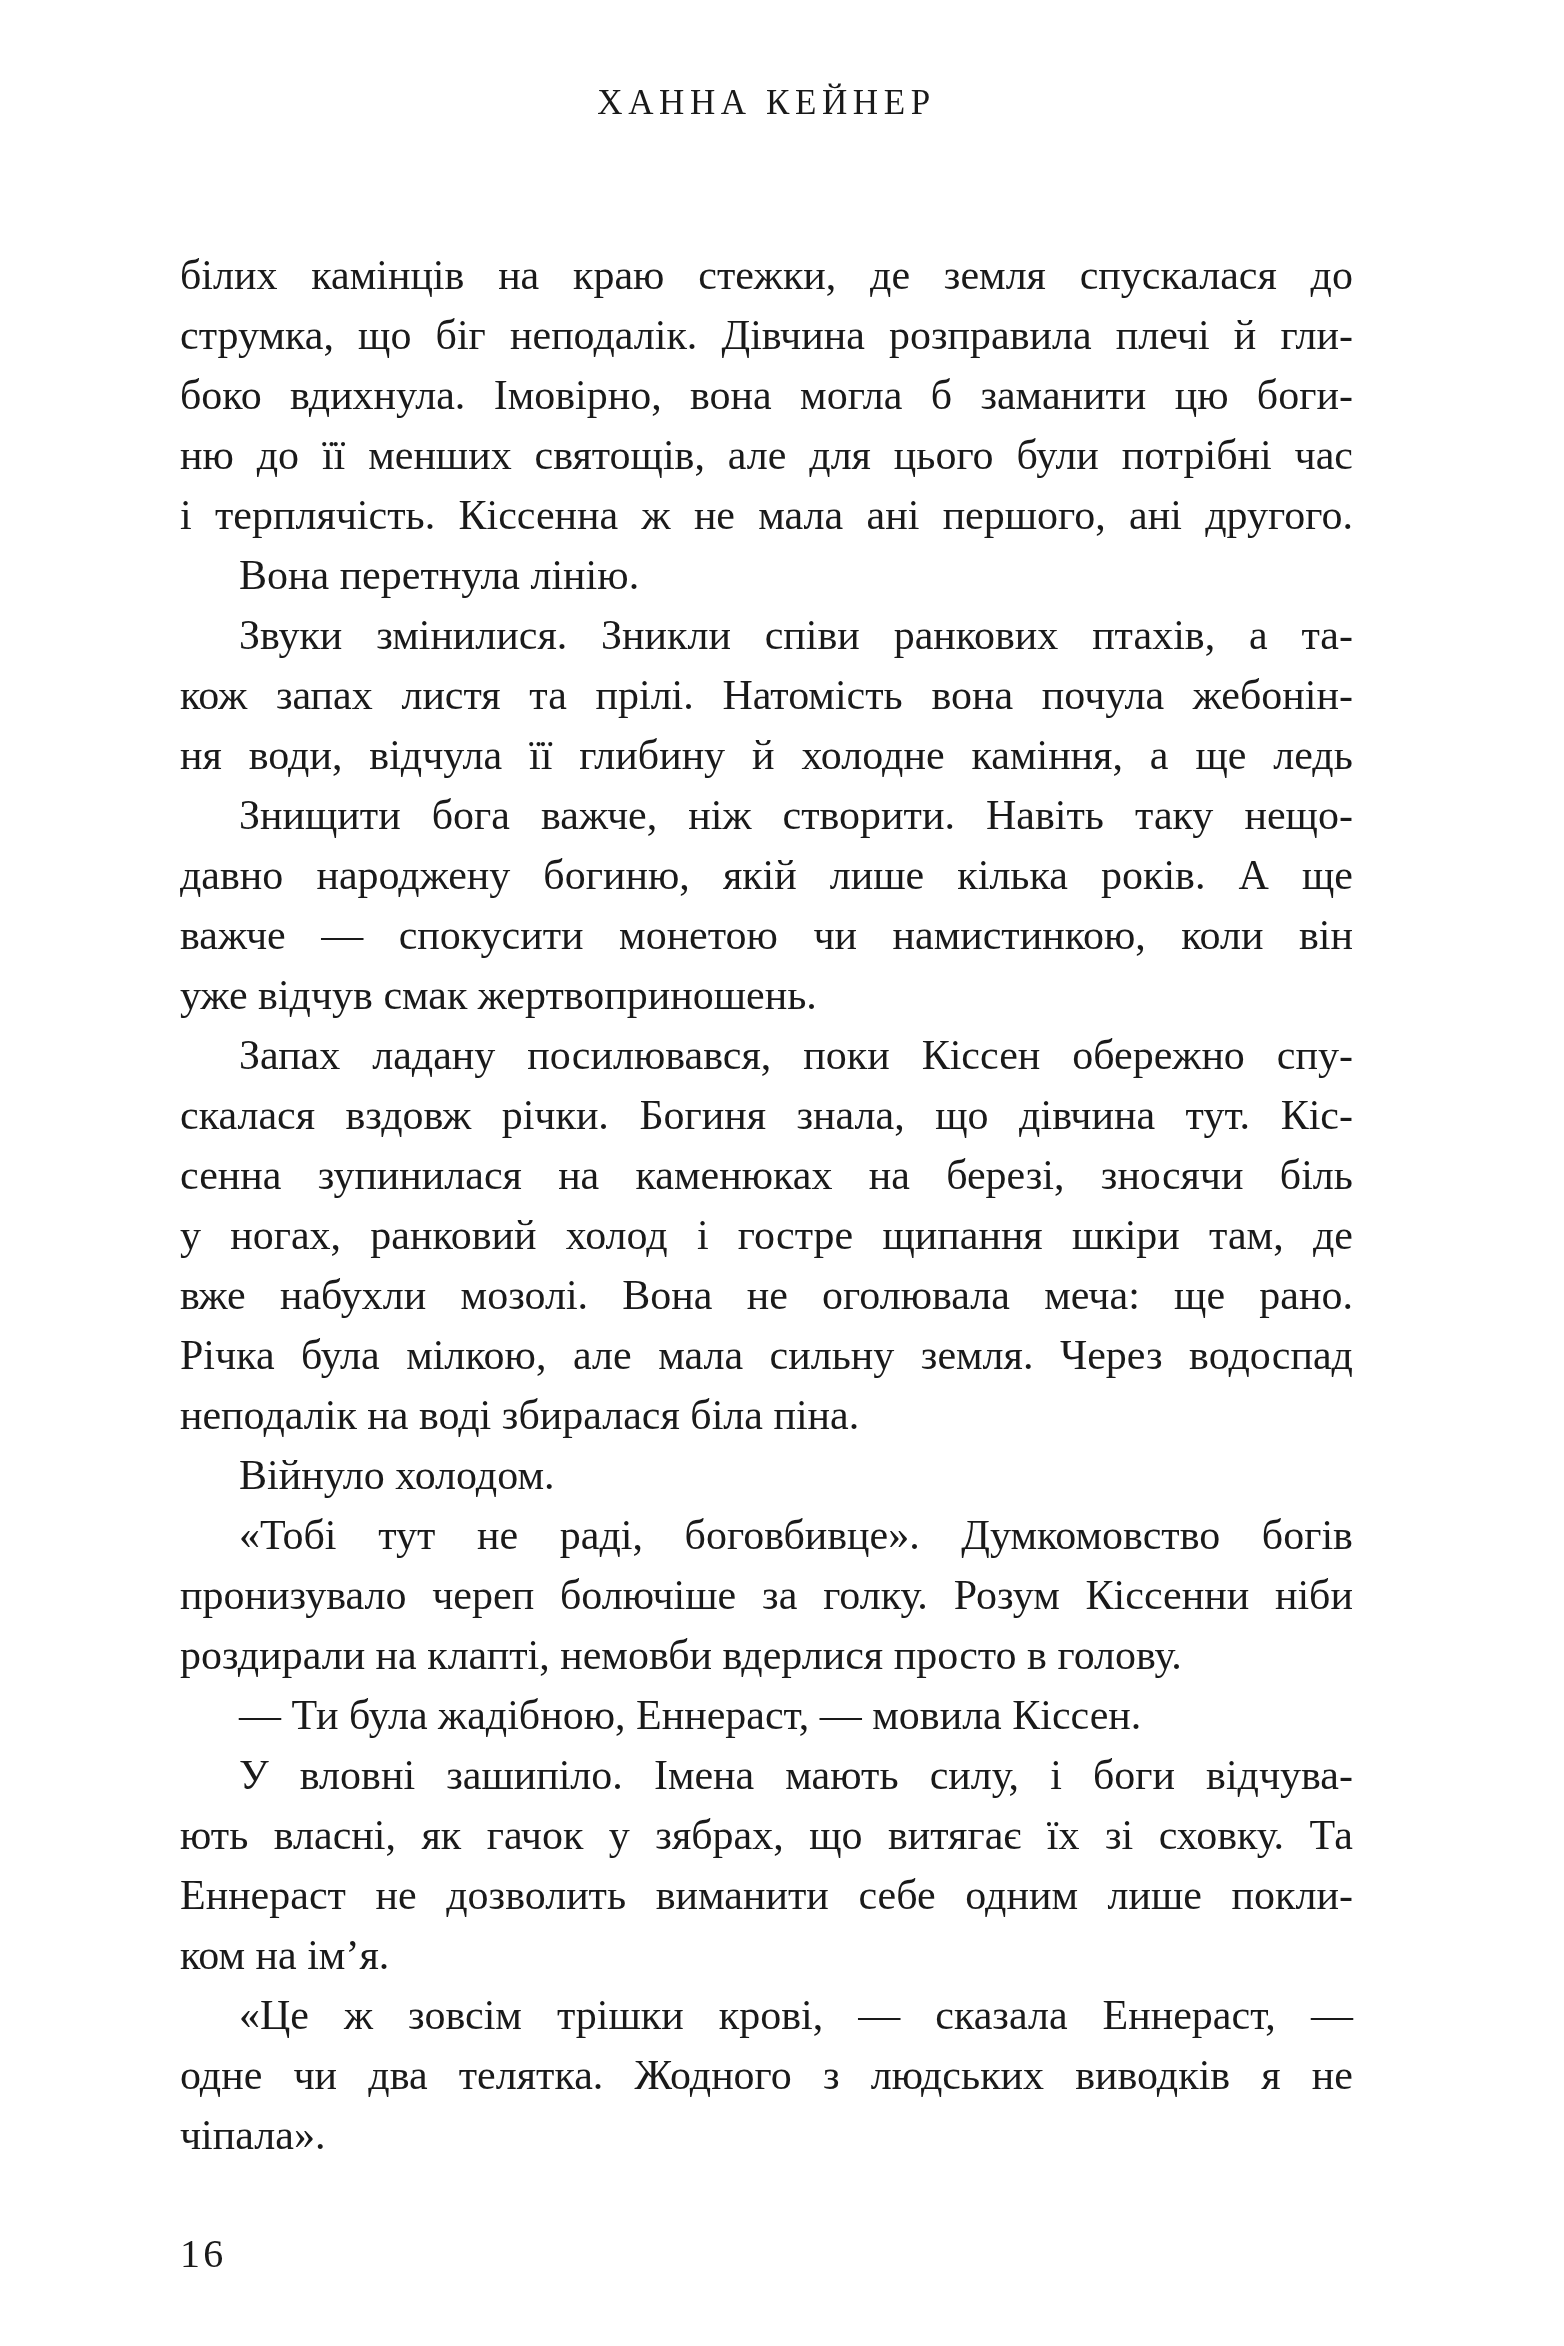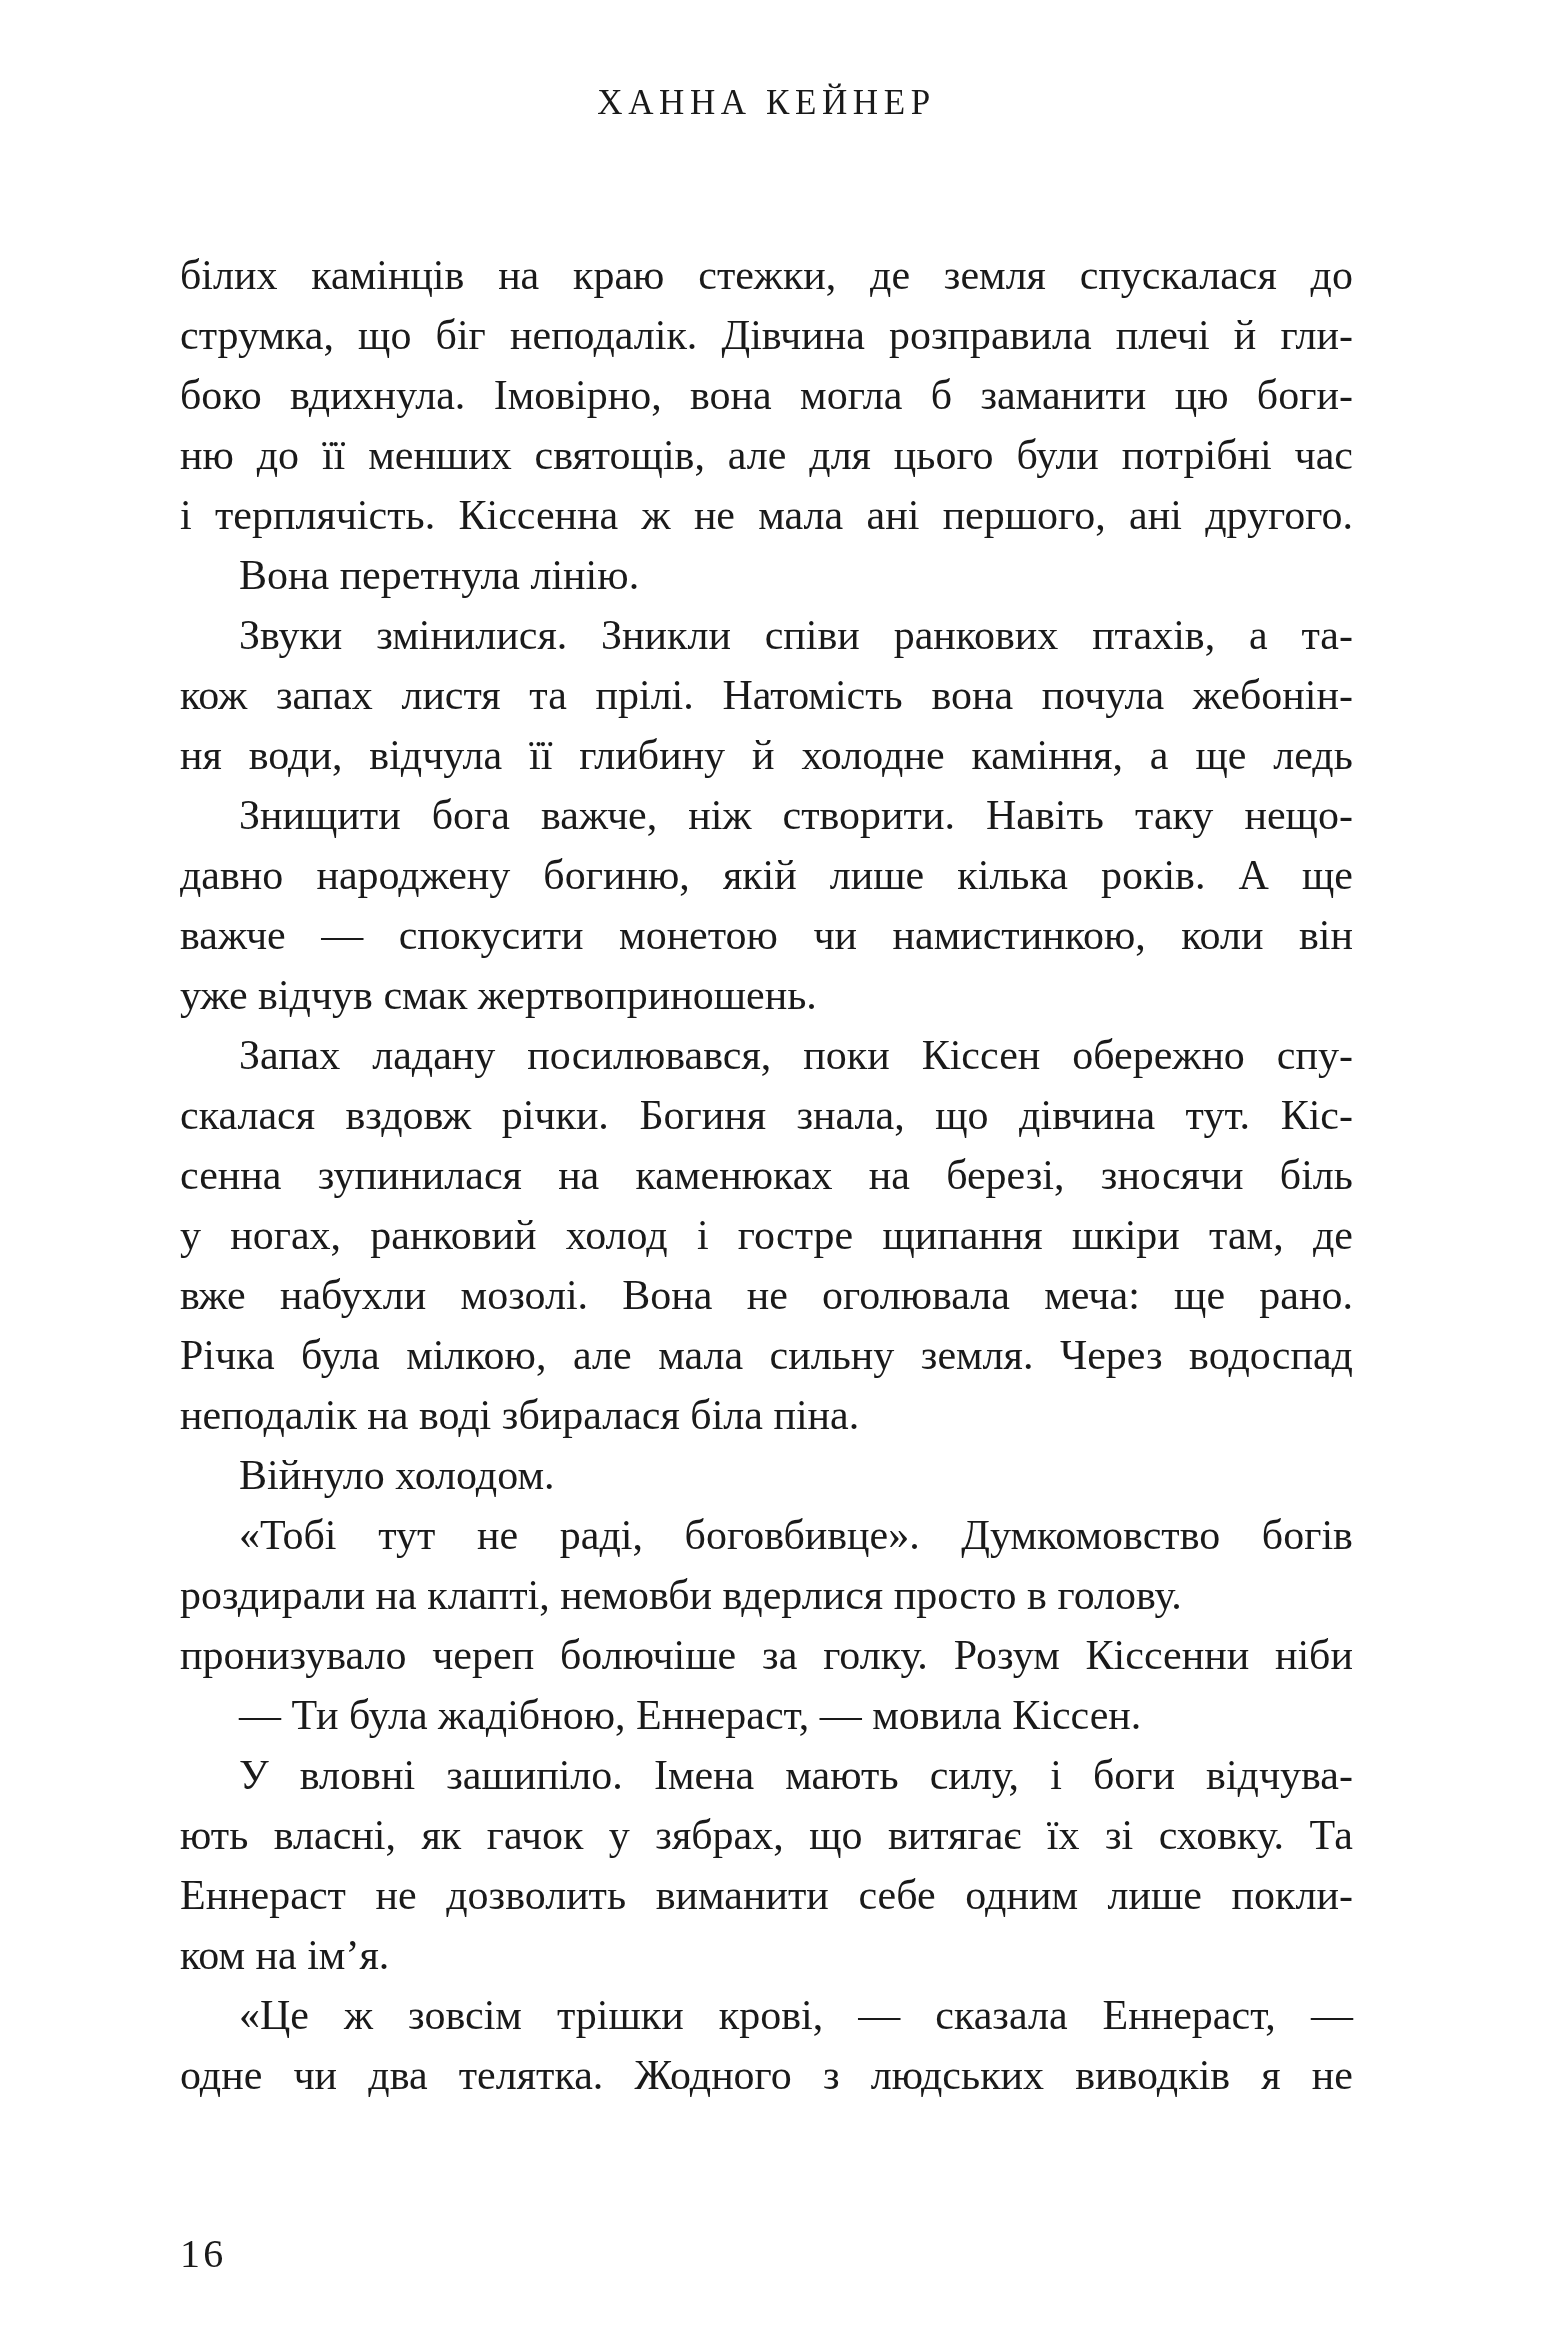--- a/index.html
+++ b/index.html
@@ -260,31 +260,31 @@
       <div class="line indent"><span>Війнуло холодом.</span></div>
       <div class="line just indent">
         <span class="it">«Тобі</span>
         <span class="it">тут</span>
         <span class="it">не</span>
         <span class="it">раді,</span>
         <span class="it">боговбивце».</span>
         <span>Думкомовство</span>
         <span>богів</span>
       </div>
-      <div class="line"><span>роздирали на клапті, немовби вдерлися просто в голову.</span></div>
       <div class="line just">
         <span>пронизувало</span>
         <span>череп</span>
         <span>болючіше</span>
         <span>за</span>
         <span>голку.</span>
         <span>Розум</span>
         <span>Кіссенни</span>
         <span>ніби</span>
       </div>
+      <div class="line"><span>роздирали на клапті, немовби вдерлися просто в голову.</span></div>
       <div class="line indent"><span>— Ти була жадібною, Еннераст, — мовила Кіссен.</span></div>
       <div class="line just indent">
         <span>У</span>
         <span>вловні</span>
         <span>зашипіло.</span>
         <span>Імена</span>
         <span>мають</span>
         <span>силу,</span>
         <span>і</span>
         <span>боги</span>
@@ -331,17 +331,18 @@
         <span class="it">чи</span>
         <span class="it">два</span>
         <span class="it">телятка.</span>
         <span class="it">Жодного</span>
         <span class="it">з</span>
         <span class="it">людських</span>
         <span class="it">виводків</span>
         <span class="it">я</span>
         <span class="it">не</span>
       </div>
+      <div class="line"><span class="it">чіпала».</span></div>
     </div>
 
   <div class="page-number">16</div>
 </div>
 
 
 </body></html>

